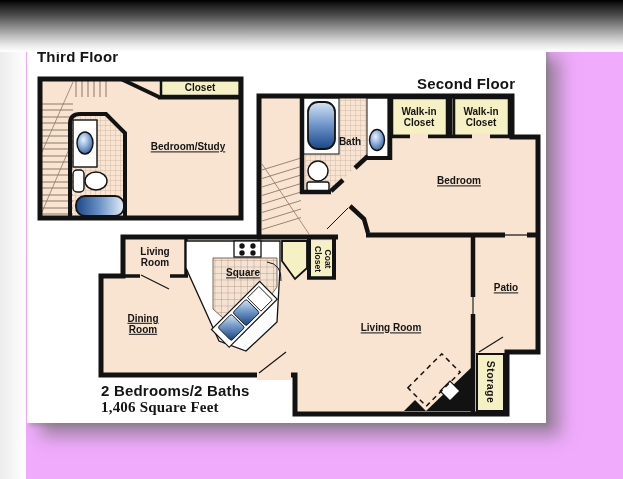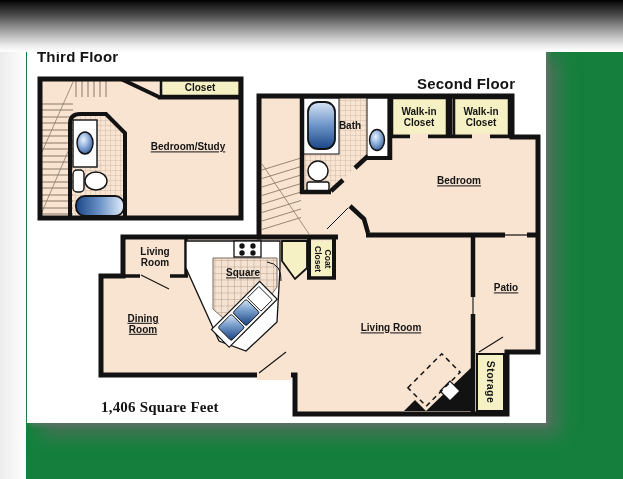--- a/index.html
+++ b/index.html
@@ -1,17 +1,17 @@
 <!DOCTYPE html>
 <html><head>
 <meta charset="utf-8">
 <style>
   html,body{margin:0;padding:0;background:#ffffff;}
   body{font-family:"Liberation Sans",sans-serif;}
-  .canvas{position:relative;width:623px;height:479px;overflow:hidden;background:#15803d;}
+  .canvas{position:relative;width:623px;height:479px;overflow:hidden;background:#f0abfc;}
   .left-fade{position:absolute;left:0;top:0;width:26px;height:100%;
     background:linear-gradient(90deg,#ececec,#ffffff);}
   .page-sheet{position:absolute;left:27px;top:44px;width:519px;height:379px;background:#ffffff;
     box-shadow:14px 13px 16px rgba(105,105,105,.62), 3px 3px 4px rgba(130,130,130,.45);}
   .top-bar{position:absolute;left:0;top:0;width:100%;height:52px;
     background:linear-gradient(180deg,#000000 0%,#1d1d1d 10%,#4e4e4e 30%,#8d8d8d 52%,#c4c4c4 72%,#ececec 88%,#ffffff 100%);}
   svg.plan{position:absolute;left:0;top:0;}
   .label{position:absolute;transform:translate(-50%,-50%);font-weight:700;color:#141414;
     white-space:pre-line;text-align:center;line-height:1.12;}
   .label--anchor{transform:none;text-align:left;}
@@ -213,33 +213,34 @@
       <rect x="257" y="370" width="34" height="10" fill="#F8E4D1"></rect>
       <line x1="259" y1="373" x2="286" y2="352" stroke="#121212" stroke-width="1.1"></line>
     </g>
   </svg>
 
   <div class="label label--anchor fs15" style="left:37px;top:49px;">Third Floor</div>
   <div class="label label--anchor fs15" style="left:417px;top:76px;">Second Floor</div>
 
   <div class="label fs11" style="left:200px;top:88px;">Closet</div>
   <div class="label fs12" style="left:188px;top:147px;">Bedroom/Study</div>
-  <div class="label fs11" style="left:350px;top:126px;">Bath</div>
+  <div class="label fs11" style="left:350px;top:142px;">Bath</div>
   <div class="label fs11" style="left:419px;top:117px;">Walk-in
 Closet</div>
   <div class="label fs11" style="left:481px;top:117px;">Walk-in
 Closet</div>
   <div class="label fs12" style="left:459px;top:181px;">Bedroom</div>
   <div class="label fs11" style="left:155px;top:257px;">Living
 Room</div>
   <div class="label fs12" style="left:243px;top:273px;">Square</div>
   <div class="label label--rot fs9" style="left:322px;top:259px;">Coat
 Closet</div>
   <div class="label fs12" style="left:143px;top:324px;">Dining
 Room</div>
   <div class="label fs12" style="left:391px;top:328px;">Living Room</div>
   <div class="label fs12" style="left:506px;top:288px;">Patio</div>
   <div class="label label--rot fs10" style="left:490px;top:382px;">Storage</div>
 
+  <div class="label label--anchor fs15" style="left:101px;top:383px;">2 Bedrooms/2 Baths</div>
   <div class="label label--anchor fs15" style="left:101px;top:399px;font-family:Liberation Serif, serif;">1,406 Square Feet</div>
 
   <div class="top-bar"></div>
 </div>
 
 </body></html>

